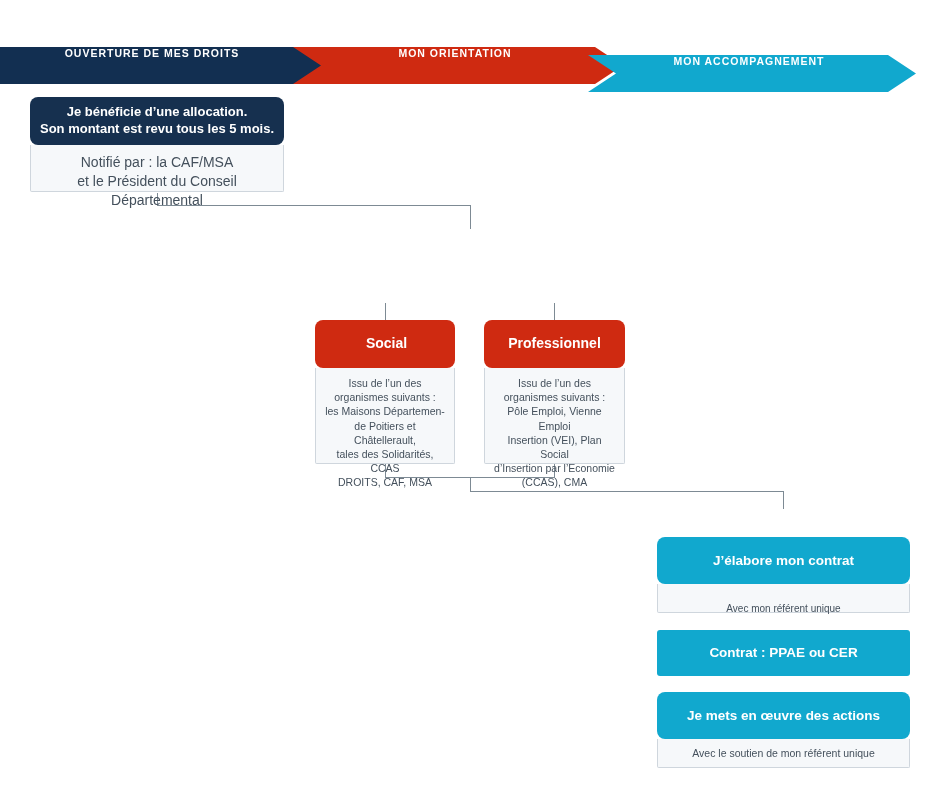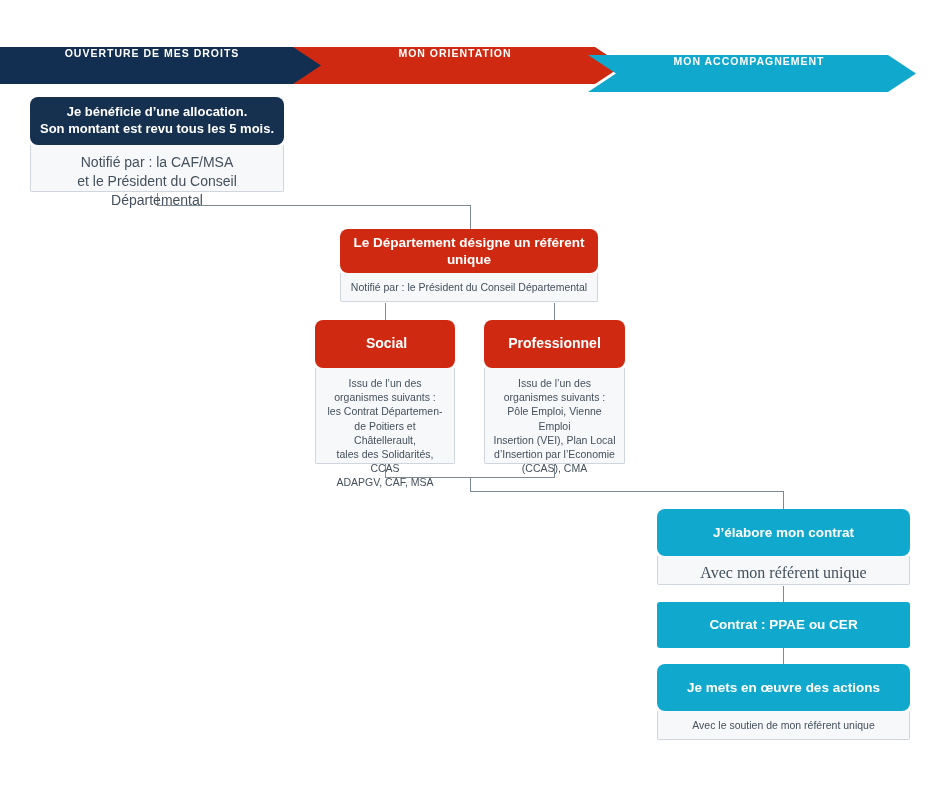--- a/index.html
+++ b/index.html
@@ -84,21 +84,21 @@
     color: #ffffff;
     font-weight: bold;
     line-height: 1.28;
     padding: 6px 8px;
     border-radius: 8px;
     position: relative;
     z-index: 2;
   }
   .node-head.navy { background: #16304f; }
   .node-head.red  { background: #cf2a11; }
-  .node-head.cyan { background: #11a8ce; }
+  .node-head.cyan { background: #11a8ce; margin-top: 28px; }
 
   .node-body {
     box-sizing: border-box;
     width: 100%;
     background: #f6f8fa;
     border: 1px solid #cfd6dd;
     border-top: none;
     color: #44505c;
     text-align: center;
     line-height: 1.35;
@@ -152,62 +152,54 @@
     <div class="node-head navy" style="height:48px; font-size:13px; flex-direction:column;">
       <span>Je bénéficie d’une allocation.</span>
       <span>Son montant est revu tous les 5 mois.</span>
     </div>
     <div class="node-body" style="font-size:14px; height:47px;">
       <div>Notifié par : la CAF/MSA</div>
       <div>et le Président du Conseil Départemental</div>
     </div>
   </div>
 
-  <div class="node" style="left:340px; top:229px; width:258px;">
-    <div class="node-head red" style="height:44px; font-size:13.5px;">
-      <span>Le Département désigne un référent unique</span>
-    </div>
-    <div class="node-body" style="font-size:10.5px; height:29px; padding-top:7px;">
-      <div>Notifié par : le Président du Conseil Départemental</div>
-    </div>
-  </div>
 
   <div class="node" style="left:315px; top:320px; width:140px;">
     <div class="node-head red" style="height:48px; font-size:14px;padding-left:11px;">
       <span>Social</span>
     </div>
     <div class="node-body" style="font-size:10.5px; height:96px;">
       <div>Issu de l’un des</div>
       <div>organismes suivants :</div>
-      <div>les Contrat Départemen-</div>
+      <div>les Maisons Départemen-</div>
       <div>de Poitiers et Châtellerault,</div>
       <div>tales des Solidarités, CCAS</div>
-      <div>ADAPGV, CAF, MSA</div>
+      <div>DROITS, CAF, MSA</div>
     </div>
   </div>
 
   <div class="node" style="left:484px; top:320px; width:141px;">
     <div class="node-head red" style="height:48px; font-size:14px;">
       <span>Professionnel</span>
     </div>
     <div class="node-body" style="font-size:10.5px; height:96px;">
       <div>Issu de l’un des</div>
       <div>organismes suivants :</div>
       <div>Pôle Emploi, Vienne Emploi</div>
-      <div>Insertion (VEI), Plan Local</div>
+      <div>Insertion (VEI), Plan Social</div>
       <div>d’Insertion par l’Economie</div>
       <div>(CCAS), CMA</div>
     </div>
   </div>
 
   <div class="node" style="left:657px; top:509px; width:253px;">
     <div class="node-head cyan" style="height:47px; font-size:13.5px;">
       <span>J’élabore mon contrat</span>
     </div>
-    <div class="node-body" style="font-size:16px; height:29px; padding-top:6px;font-family:Liberation Serif, serif;">
+    <div class="node-body" style="font-size:10px; height:29px; padding-top:18px;">
       <div>Avec mon référent unique</div>
     </div>
   </div>
 
   <div class="node" style="left:657px; top:602px; width:253px;">
     <div class="node-head cyan" style="height:46px; font-size:13.5px; border-radius:3px;">
       <span>Contrat : PPAE ou CER</span>
     </div>
   </div>
 

